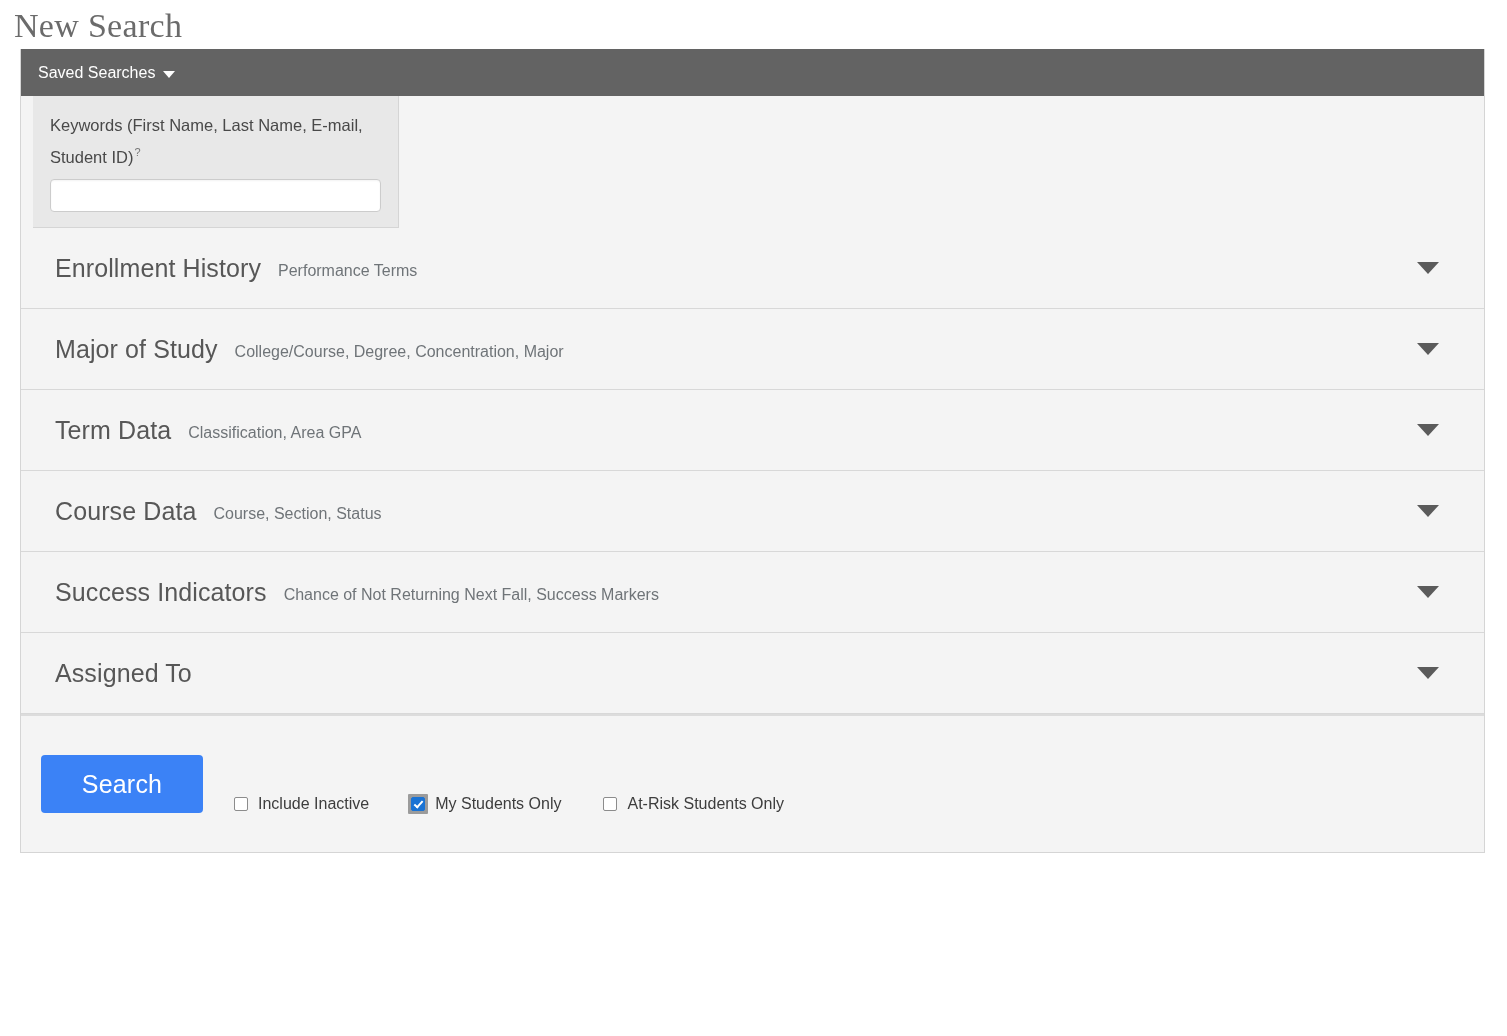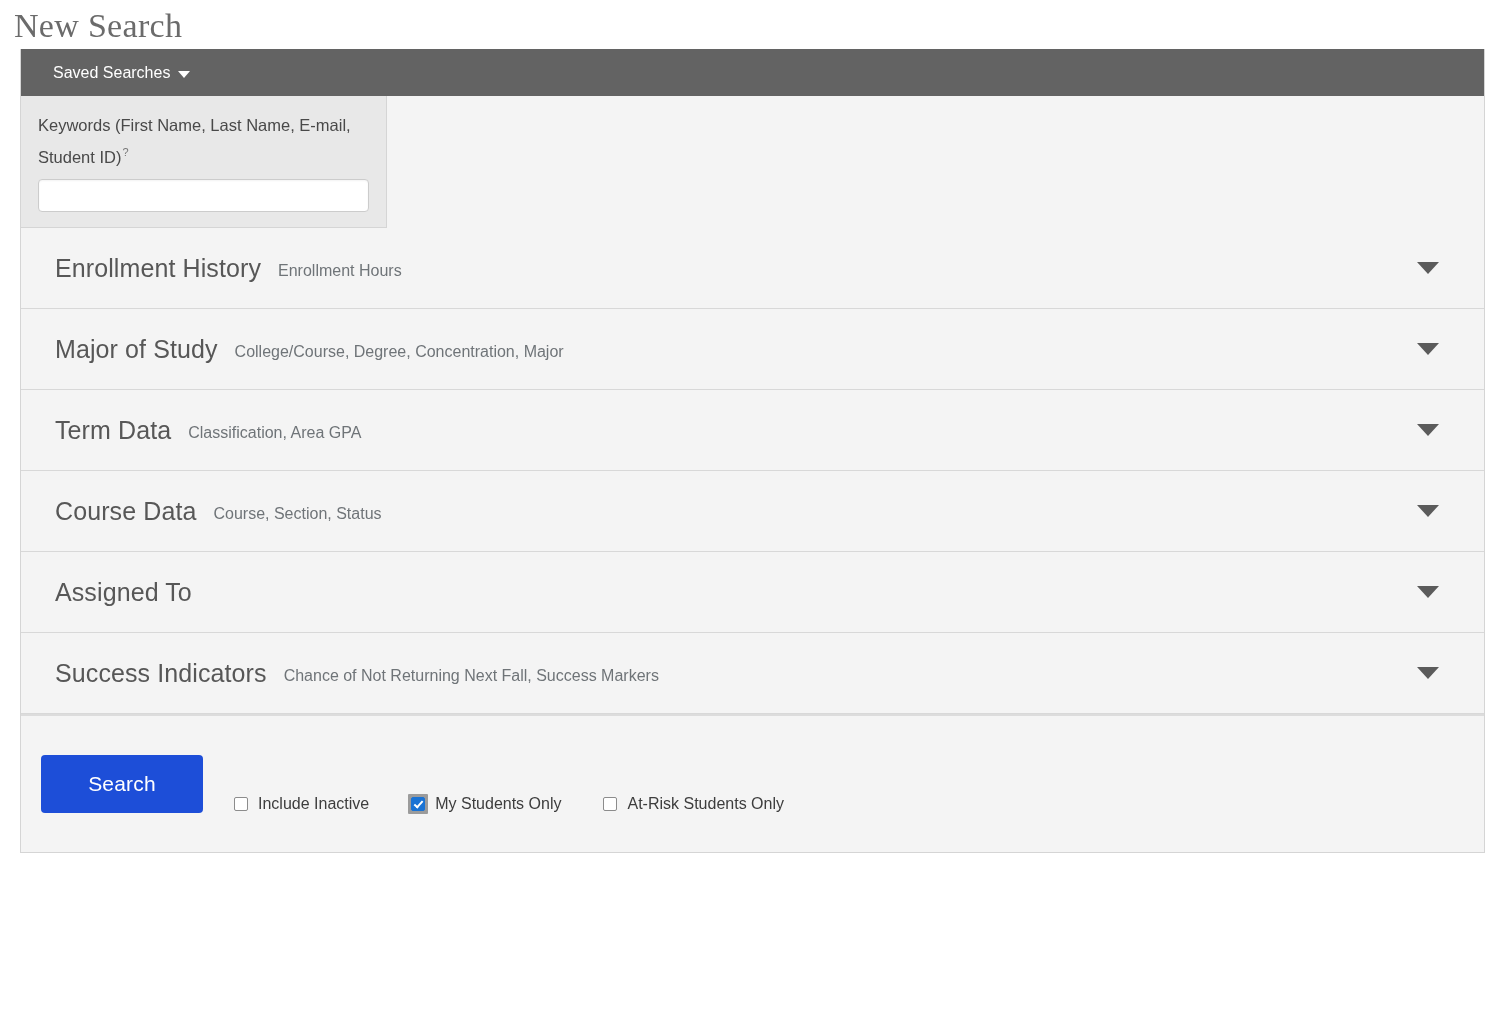--- a/index.html
+++ b/index.html
@@ -45,21 +45,21 @@
     box-sizing: border-box;
     background: #f4f4f4;
   }
 
   
   .saved-bar {
     height: 47px;
     background: #636363;
     display: flex;
     align-items: center;
-    padding-left: 32px;
+    padding-left: 17px;
     box-sizing: border-box;
   }
   .saved-bar-btn {
     display: flex;
     align-items: center;
     gap: 8px;
     color: #ffffff;
     font-size: 16px;
     cursor: pointer;
     user-select: none;
@@ -76,21 +76,21 @@
   }
 
   
   .keyword-row {
     background: #f4f4f4;
     position: relative;
     height: 132px;
   }
   .keyword-panel {
     position: absolute;
-    left: 0;
+    left: 12px;
     top: 0;
     width: 366px;
     height: 132px;
     background: #e8e8e8;
     border-right: 1px solid #d5d5d5;
     border-bottom: 1px solid #d5d5d5;
     box-sizing: border-box;
     padding: 16px 18px 0 17px;
   }
   .keyword-label {
@@ -171,26 +171,26 @@
     border-top: 2px solid #dcdcdc;
     height: 138px;
     box-sizing: border-box;
     display: flex;
     align-items: center;
     padding-left: 20px;
   }
   .search-btn {
     width: 162px;
     height: 58px;
-    background: #1d4ed8;
+    background: #3b82f6;
     border: none;
     border-radius: 4px;
     color: #ffffff;
     font-family: "Liberation Sans", sans-serif;
-    font-size: 21px;
+    font-size: 25px;
     cursor: pointer;
     letter-spacing: 0.2px;
   }
   .checkbox-group {
     display: flex;
     align-items: center;
     margin-left: 28px;
     gap: 39px;
   }
   .check-item {
@@ -261,21 +261,21 @@
     <div class="keyword-row">
       <div class="keyword-panel">
         <div class="keyword-label"><span>Keywords (First Name, Last Name, E-mail, Student ID)</span><span class="keyword-help">?</span></div>
         <input class="keyword-input" type="text" value="" placeholder="" style="">
       </div>
     </div>
 
 
     <div class="section-row">
       <span class="section-title">Enrollment History</span>
-      <span class="section-sub">Enrollment Hours</span>
+      <span class="section-sub">Performance Terms</span>
       <span class="section-toggle"></span>
     </div>
 
     <div class="section-row">
       <span class="section-title">Major of Study</span>
       <span class="section-sub">College/Course, Degree, Concentration, Major</span>
       <span class="section-toggle"></span>
     </div>
 
     <div class="section-row">
@@ -285,28 +285,28 @@
     </div>
 
 
     <div class="section-row">
       <span class="section-title">Course Data</span>
       <span class="section-sub">Course, Section, Status</span>
       <span class="section-toggle"></span>
     </div>
 
     <div class="section-row">
+      <span class="section-title">Success Indicators</span>
+      <span class="section-sub">Chance of Not Returning Next Fall, Success Markers</span>
+      <span class="section-toggle"></span>
+    </div>
+
+    <div class="section-row">
       <span class="section-title">Assigned To</span>
       <span class="section-sub"></span>
-      <span class="section-toggle"></span>
-    </div>
-
-    <div class="section-row">
-      <span class="section-title">Success Indicators</span>
-      <span class="section-sub">Chance of Not Returning Next Fall, Success Markers</span>
       <span class="section-toggle"></span>
     </div>
 
     <div class="footer">
       <button class="search-btn">Search</button>
 
       <div class="checkbox-group">
 
         <label class="check-item">
           <span class="cbox-wrap">

